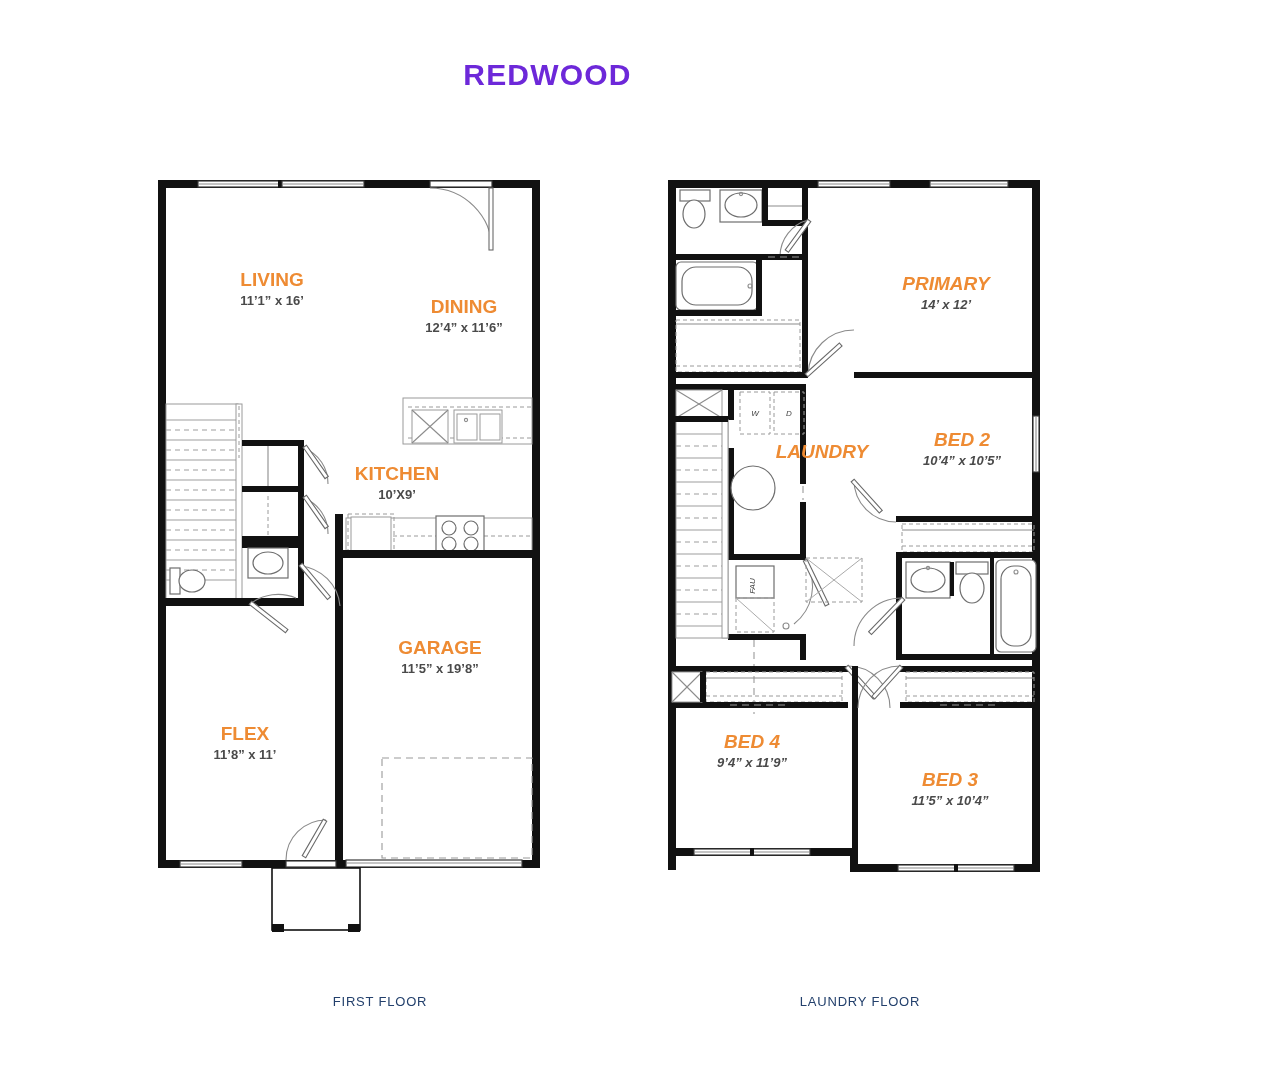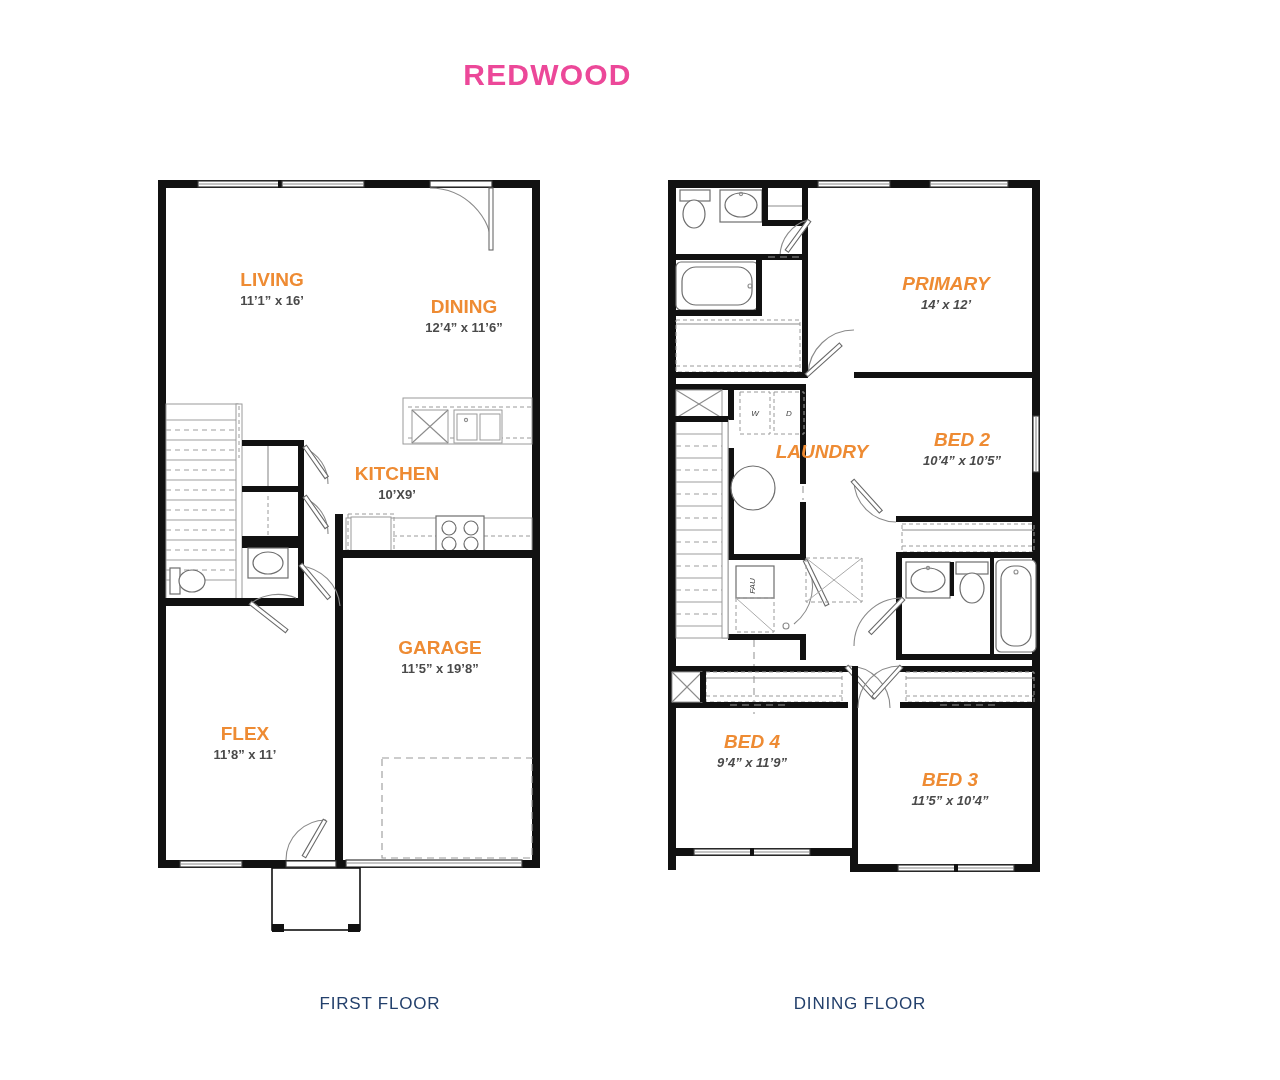--- a/index.html
+++ b/index.html
@@ -17,26 +17,26 @@
   }
   #plan-title {
     position: absolute;
     top: 58px;
     left: 0;
     width: 1095px;
     text-align: center;
     font-size: 30px;
     font-weight: bold;
     letter-spacing: 1.2px;
-    color: #ec4899;
+    color: #6d28d9;
   }
   .floor-caption {
     position: absolute;
     top: 994px;
-    font-size: 17px;
+    font-size: 13px;
     color: #23406c;
     letter-spacing: 0.8px;
     text-align: center;
   }
   #first-floor-caption  { left: 235px; width: 290px; }
   #second-floor-caption { left: 715px; width: 290px; }
 
   .plan-wrap { position: absolute; top: 158px; }
   #first-floor-plan  { left: 150px;  width: 430px; height: 790px; }
   #second-floor-plan { left: 650px;  width: 430px; height: 790px; font-style: italic; }
@@ -515,13 +515,13 @@
   <g>
     <rect class="window" x="248" y="707" width="116" height="6"></rect>
     <line class="lt" x1="248" y1="710" x2="364" y2="710"></line>
     <rect class="wall" x="304" y="706" width="4" height="8"></rect>
   </g>
 
 </svg>
 </div>
 
 <div class="floor-caption" id="first-floor-caption">FIRST FLOOR</div>
-<div class="floor-caption" id="second-floor-caption">DINING FLOOR</div>
+<div class="floor-caption" id="second-floor-caption">LAUNDRY FLOOR</div>
 
 </body></html>

